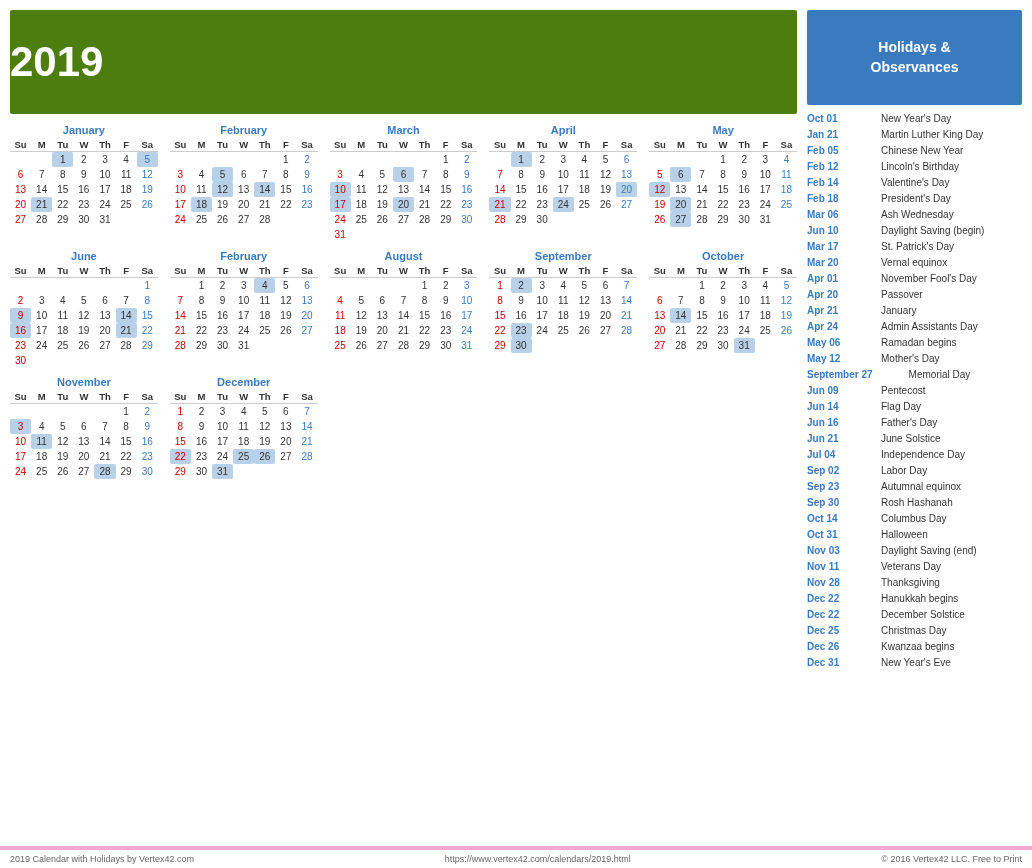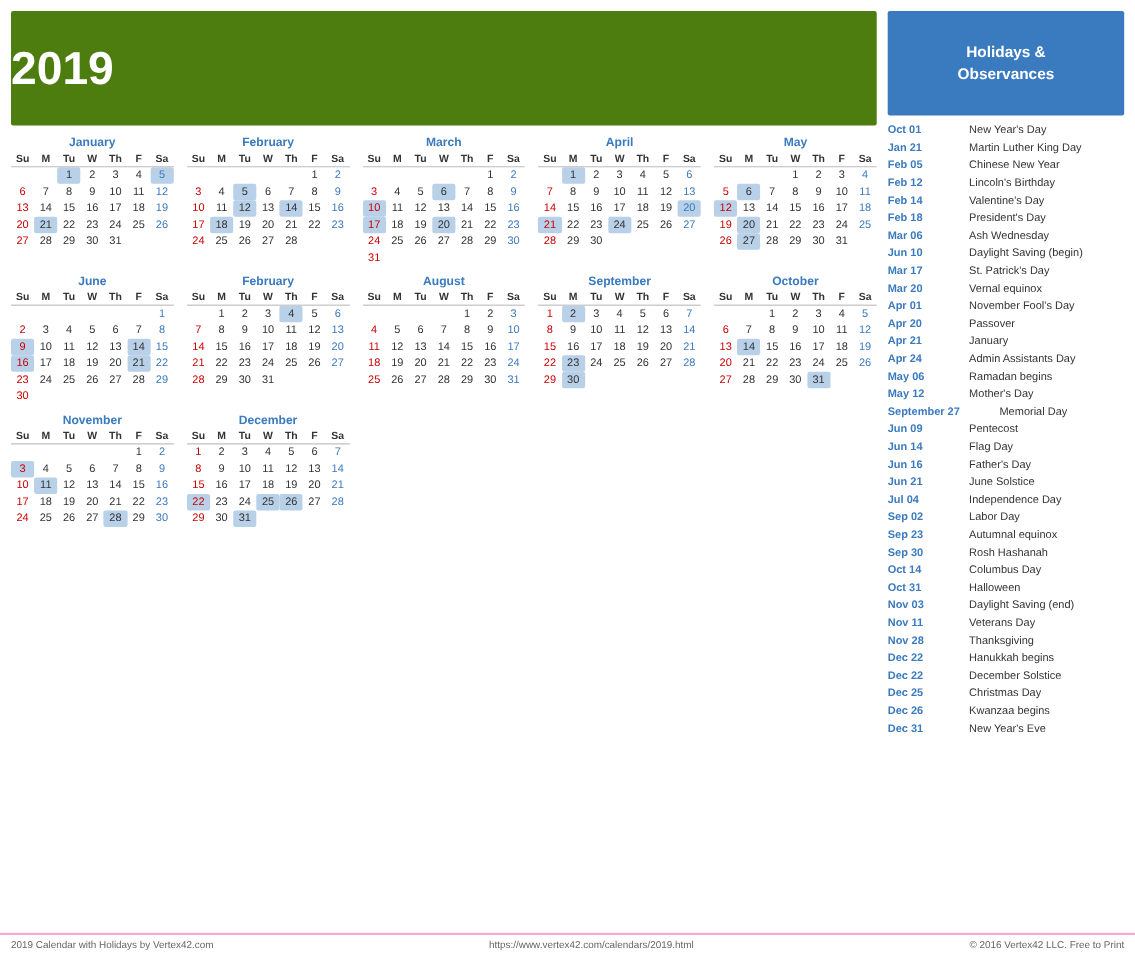--- a/index.html
+++ b/index.html
@@ -101,21 +101,21 @@
     .holiday-name {
       color: #333;
       padding-left: 32px;
     }
     .footer {
       display: flex;
       justify-content: space-between;
       font-size: 9px;
       color: #666;
       padding: 4px 10px;
-      border-top: 2px solid #f9a8d4;
+      border-top: 4px solid #f9a8d4;
       margin-top: 4px;
     }
   </style>
 </head>
 <body>
 
 <div class="main-container">
   <div class="calendar-section">
     <div class="year-header">2019</div>
     <div class="months-grid" id="months-grid">

